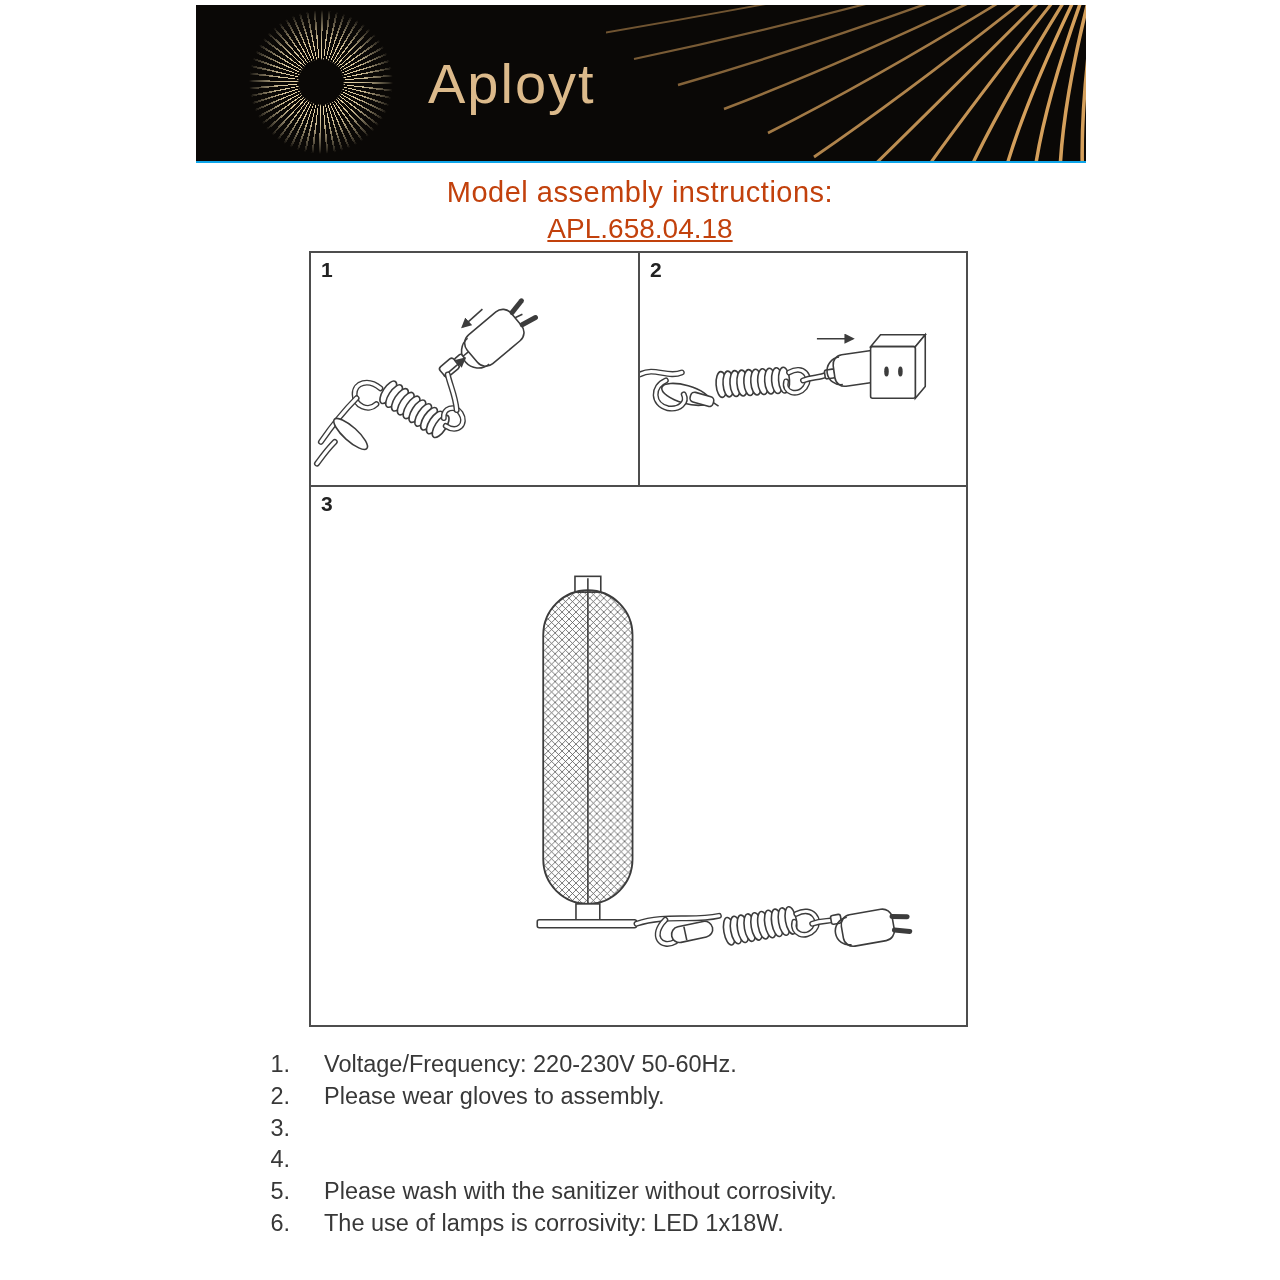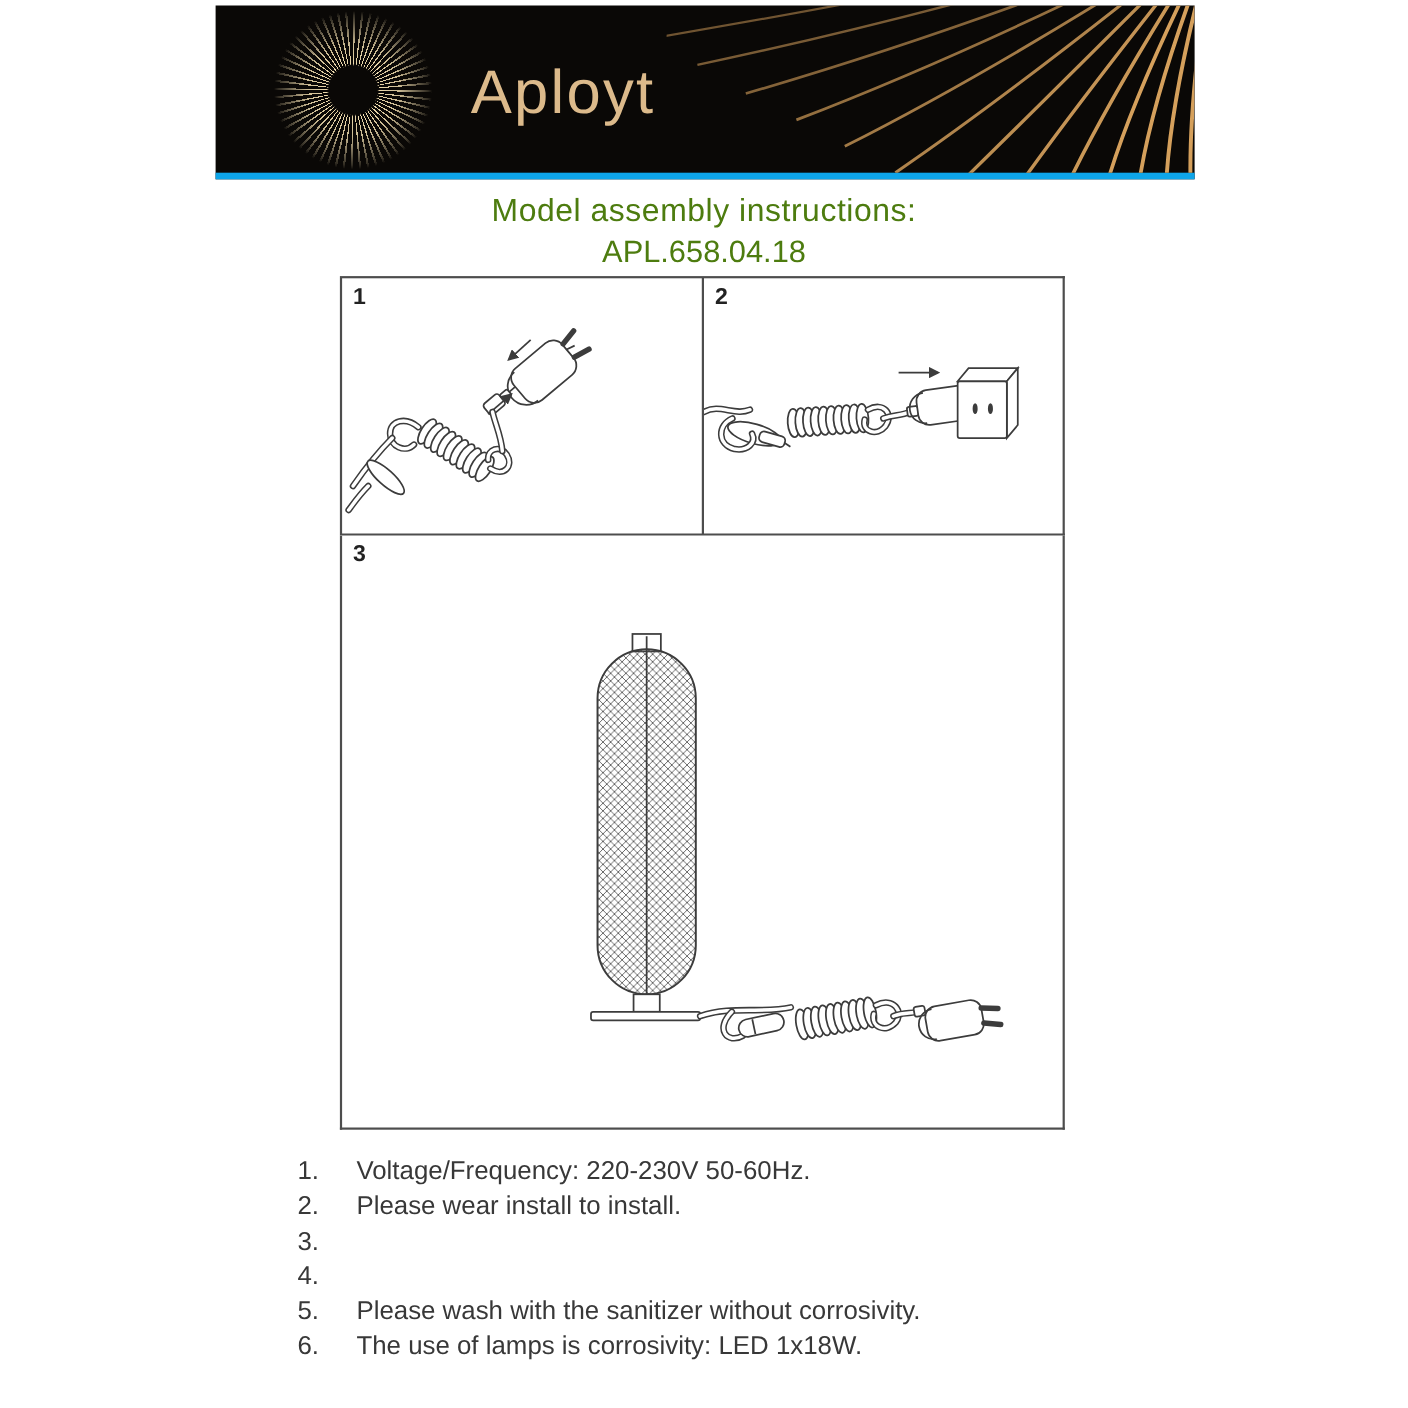--- a/index.html
+++ b/index.html
@@ -2,40 +2,40 @@
 <html><head>
 <meta charset="utf-8">
 <style>
   * { box-sizing: border-box; margin: 0; padding: 0; }
   html, body { width: 1280px; height: 1280px; background: #ffffff; }
   body { font-family: "Liberation Sans", sans-serif; position: relative; }
 
   
   .banner {
     position: absolute; left: 196px; top: 5px; width: 890px; height: 158px;
-    background: #0a0806; overflow: hidden; border-bottom: 6px solid #0ea5e9;
+    background: #0a0806; overflow: hidden; border-bottom: 2px solid #0ea5e9;
   }
   .sunburst {
     position: absolute; left: 50px; top: 2px; width: 150px; height: 150px;
     border-radius: 50%;
     background: repeating-conic-gradient(#ecd9ac 0deg 1.7deg, transparent 1.7deg 6deg);
     -webkit-mask: radial-gradient(circle, transparent 0 22px, #000 24px, rgba(0,0,0,.85) 42px, rgba(0,0,0,.18) 68px, transparent 72px);
     mask: radial-gradient(circle, transparent 0 22px, #000 24px, rgba(0,0,0,.85) 42px, rgba(0,0,0,.18) 68px, transparent 72px);
   }
   .brand-name {
     position: absolute; left: 232px; top: 46px;
     font-size: 56px; font-weight: 400; letter-spacing: 2px;
     color: #dcba8b;
   }
   .fan { position: absolute; right: 0; top: 0; width: 480px; height: 158px; }
 
   
-  .title-block { position: absolute; left: 0; top: 176px; width: 1280px; text-align: center; color: #4d7c0f; }
+  .title-block { position: absolute; left: 0; top: 176px; width: 1280px; text-align: center; color: #c2410c; }
   .title-line1 { font-size: 29px; letter-spacing: .5px; }
-  .title-line2 { font-size: 28px; margin-top: 4px; }
+  .title-line2 { font-size: 28px; margin-top: 4px; text-decoration: underline; }
 
   
   .panel-grid { position: absolute; left: 309px; top: 251px; width: 659px; height: 776px; }
   .cell { position: absolute; background: #fff; }
   .cell-1 { left: 0; top: 0; width: 331px; height: 236px; border: 2px solid #4d4d4d; }
   .cell-2 { left: 331px; top: 0; width: 328px; height: 236px; border: 2px solid #4d4d4d; border-left: none; }
   .cell-3 { left: 0; top: 236px; width: 659px; height: 540px; border: 2px solid #4d4d4d; border-top: none; }
   .panel-num { position: absolute; left: 10px; top: 5px; font-size: 21px; font-weight: 700; color: #222; }
   .cell svg { position: absolute; left: 0; top: 0; width: 100%; height: 100%; }
 
@@ -262,21 +262,21 @@
   </div>
 </div>
 
 <div class="instr-list">
   <div class="instr-row">
     <span class="instr-num">1.</span>
     <span class="instr-text">Voltage/Frequency: 220-230V 50-60Hz.</span>
   </div>
   <div class="instr-row">
     <span class="instr-num">2.</span>
-    <span class="instr-text">Please wear install to install.</span>
+    <span class="instr-text">Please wear gloves to assembly.</span>
   </div>
   <div class="instr-row">
     <span class="instr-num">3.</span>
   </div>
   <div class="instr-row">
     <span class="instr-num">4.</span>
   </div>
   <div class="instr-row">
     <span class="instr-num">5.</span>
     <span class="instr-text">Please wash with the sanitizer without corrosivity.</span>

